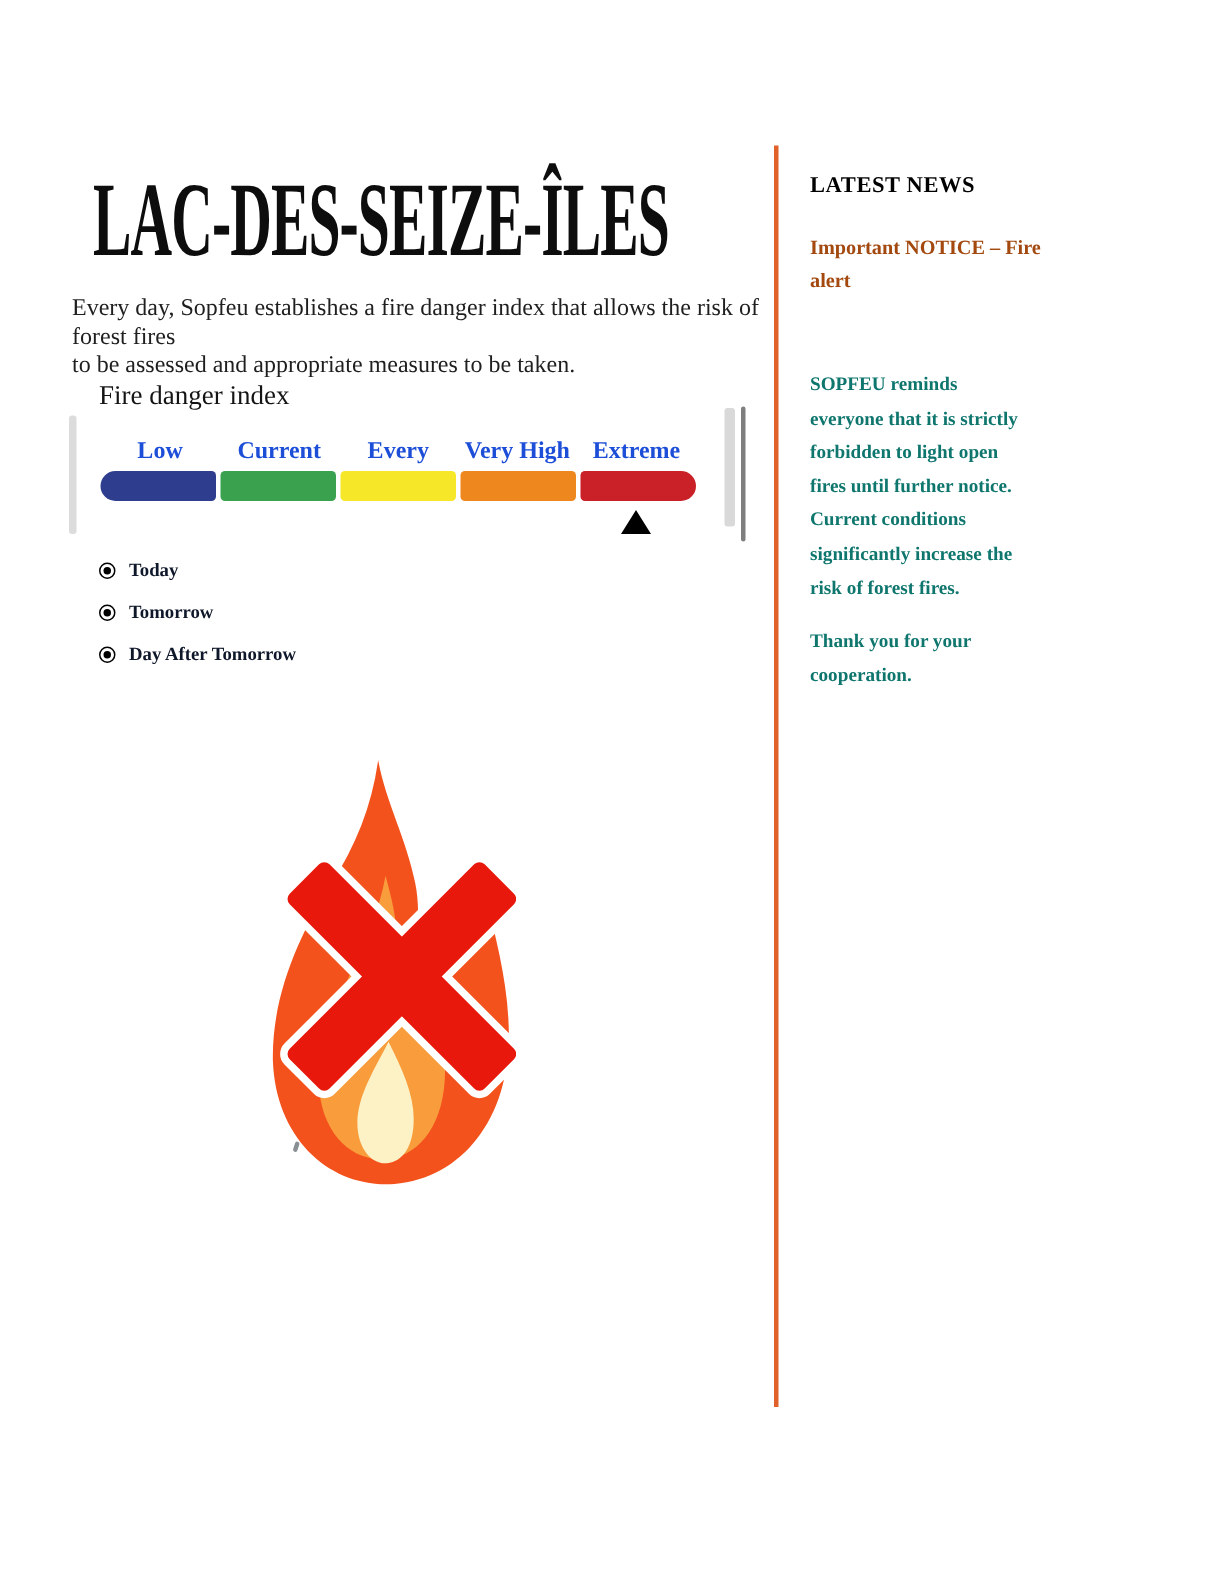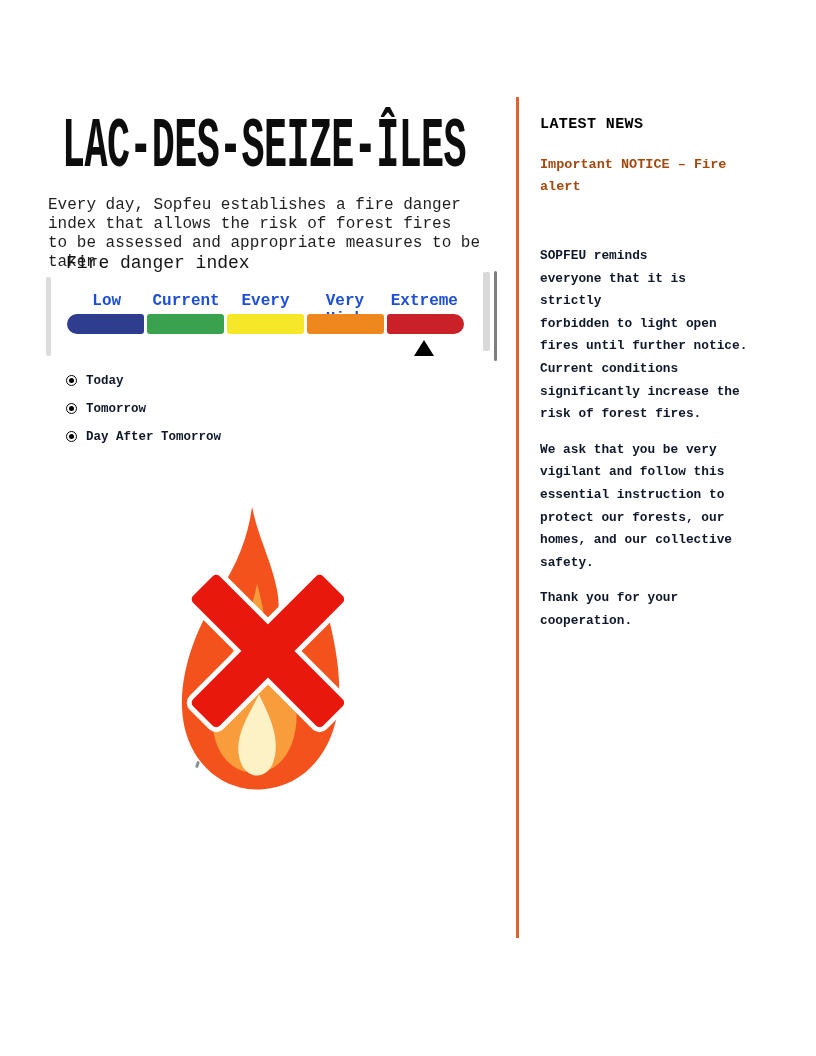--- a/index.html
+++ b/index.html
@@ -1,19 +1,19 @@
 <!DOCTYPE html>
 <html><head>
 <meta charset="utf-8">
 <style>
   * { margin:0; padding:0; box-sizing:border-box; }
   html,body { background:#ffffff; }
   .page {
     position:relative; width:816px; height:1056px; background:#ffffff;
-    font-family:Liberation Mono, monospace; overflow:hidden; margin:0 auto;
+    font-family:Liberation Serif, serif; overflow:hidden; margin:0 auto;
   }
   .main-title {
     position:absolute; left:62px; top:112px;
     font-size:64px; font-weight:bold; color:#0d0d0d;
     letter-spacing:-1px; line-height:1; white-space:nowrap;
     transform:scale(0.60,1.10); transform-origin:left top;
   }
   .subtitle {
     position:absolute; left:48px; top:196px; width:460px;
     font-size:16px; line-height:19px; color:#1f1f1f; white-space:pre-line;
@@ -61,21 +61,21 @@
   .divider { position:absolute; left:516px; top:97px; width:3px; height:841px; background:#e0622a; }
   .news-col { position:absolute; left:540px; top:116px; width:210px; }
   .news-heading {
     font-size:15px; font-weight:bold; color:#000; letter-spacing:0.4px; margin-bottom:21px;
   }
   .alert-title {
     font-size:13.5px; font-weight:bold; color:#a3490f; line-height:22px;
     white-space:pre-line; margin-bottom:47px;
   }
   .news-paragraphs p {
-    font-size:12.8px; font-weight:bold; color:#0f172a; line-height:22.6px;
+    font-size:12.8px; font-weight:bold; color:#0f766e; line-height:22.6px;
     white-space:pre-line; margin:0 0 13px 0;
   }
 </style>
 </head>
 <body>
 
 <div class="page">
 
   <h1 class="main-title">LAC-DES-SEIZE-ÎLES</h1>
 
@@ -177,24 +177,18 @@
     <div class="alert-title">Important NOTICE – Fire
 alert</div>
     <div class="news-paragraphs">
         <p>SOPFEU reminds
 everyone that it is strictly
 forbidden to light open
 fires until further notice.
 Current conditions
 significantly increase the
 risk of forest fires.</p>
-        <p>We ask that you be very
-vigilant and follow this
-essential instruction to
-protect our forests, our
-homes, and our collective
-safety.</p>
         <p>Thank you for your
 cooperation.</p>
       </div>
   </div>
 
 </div>
 
 </body></html>

